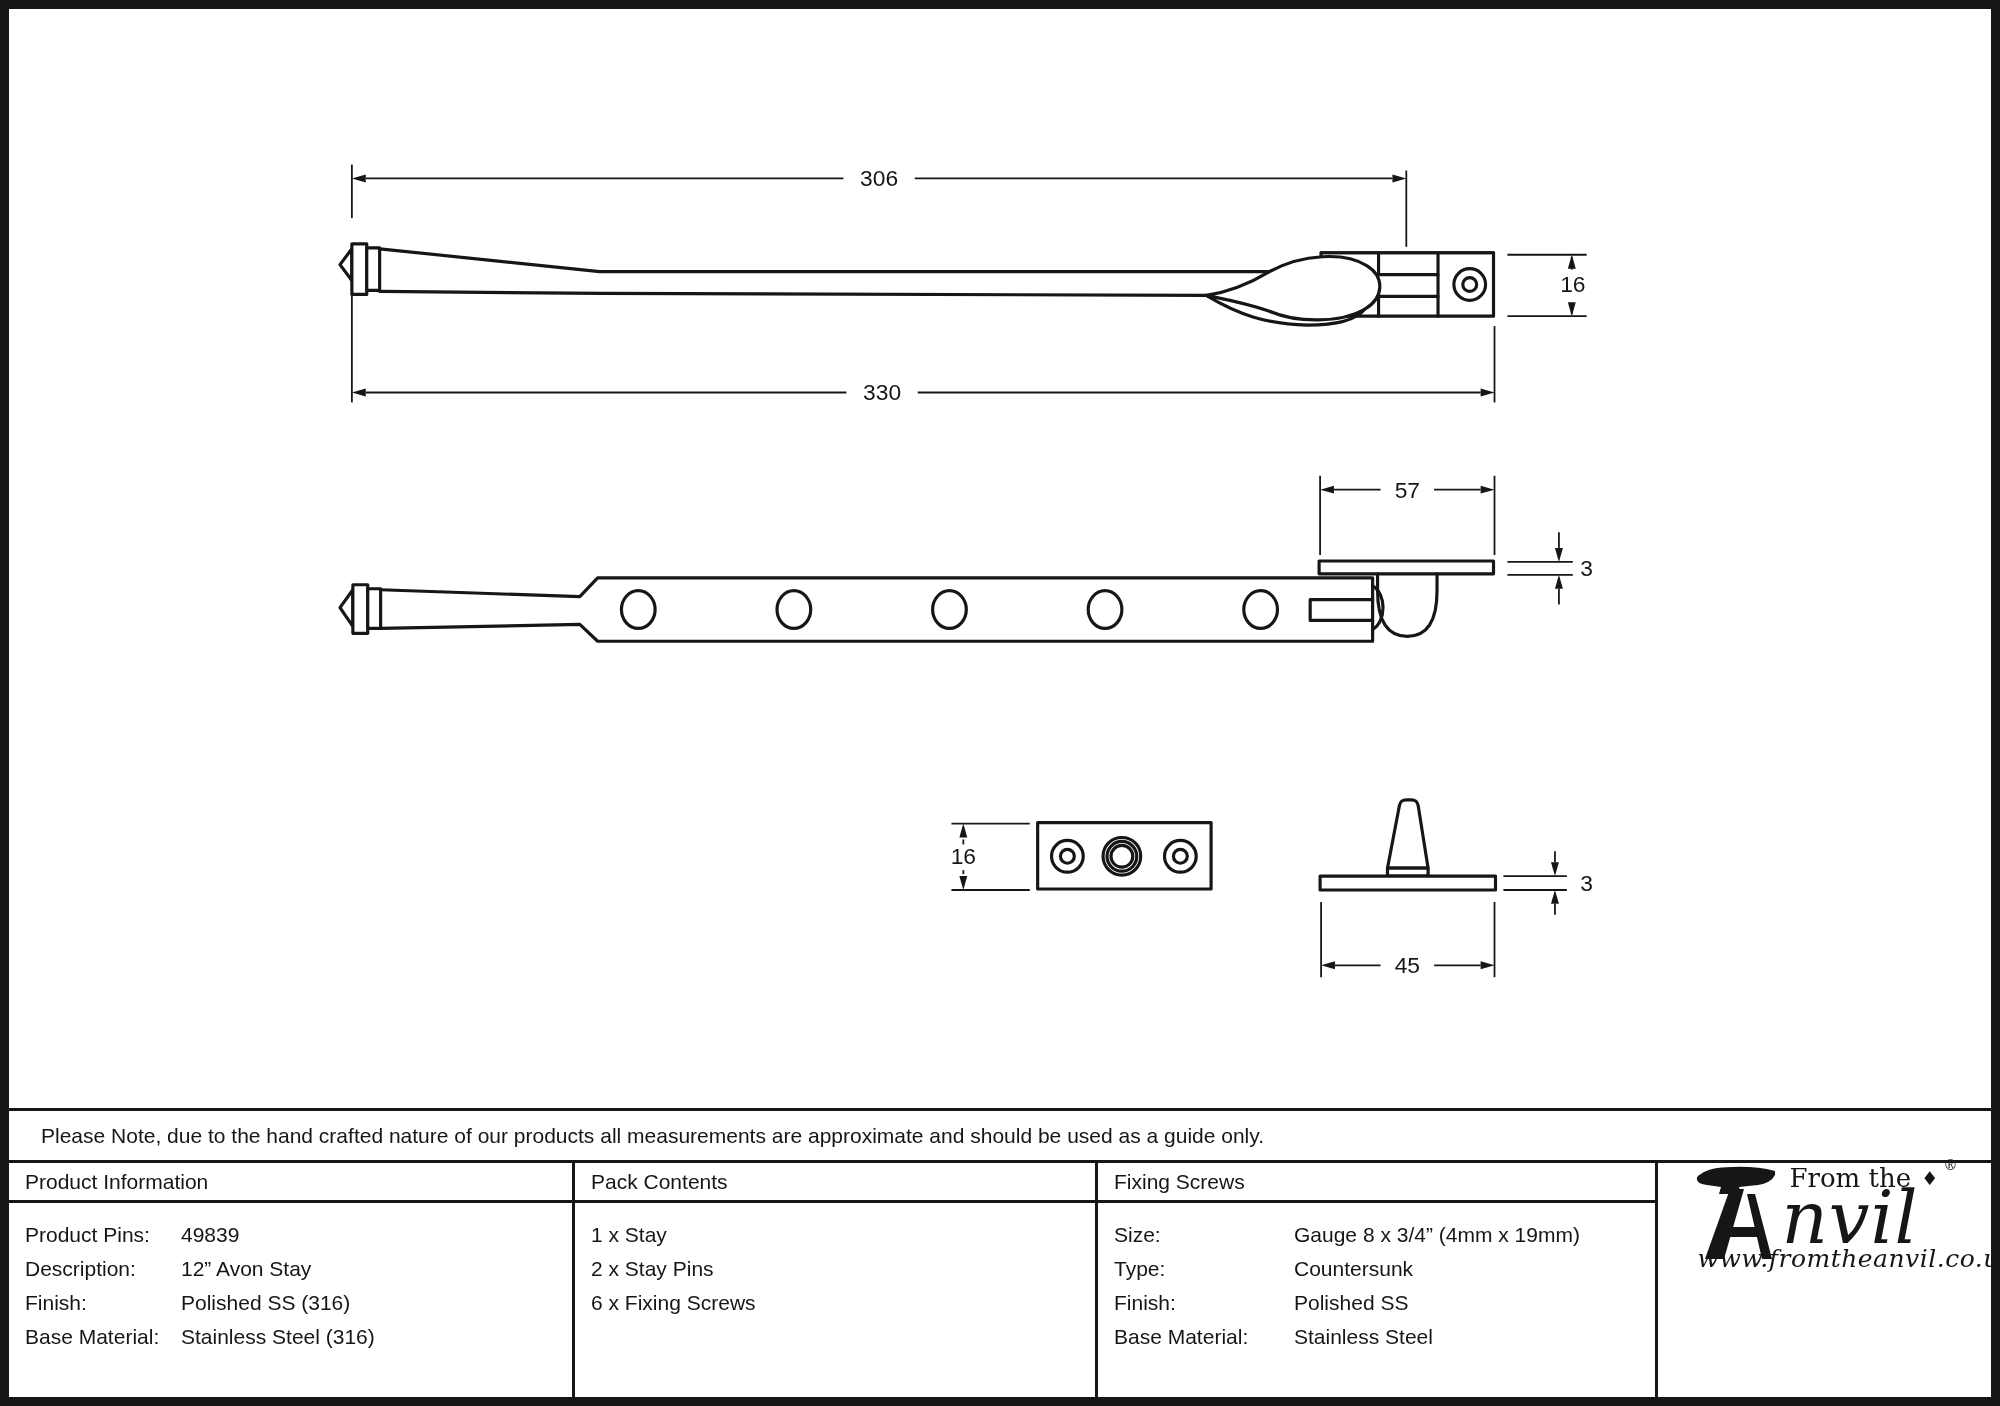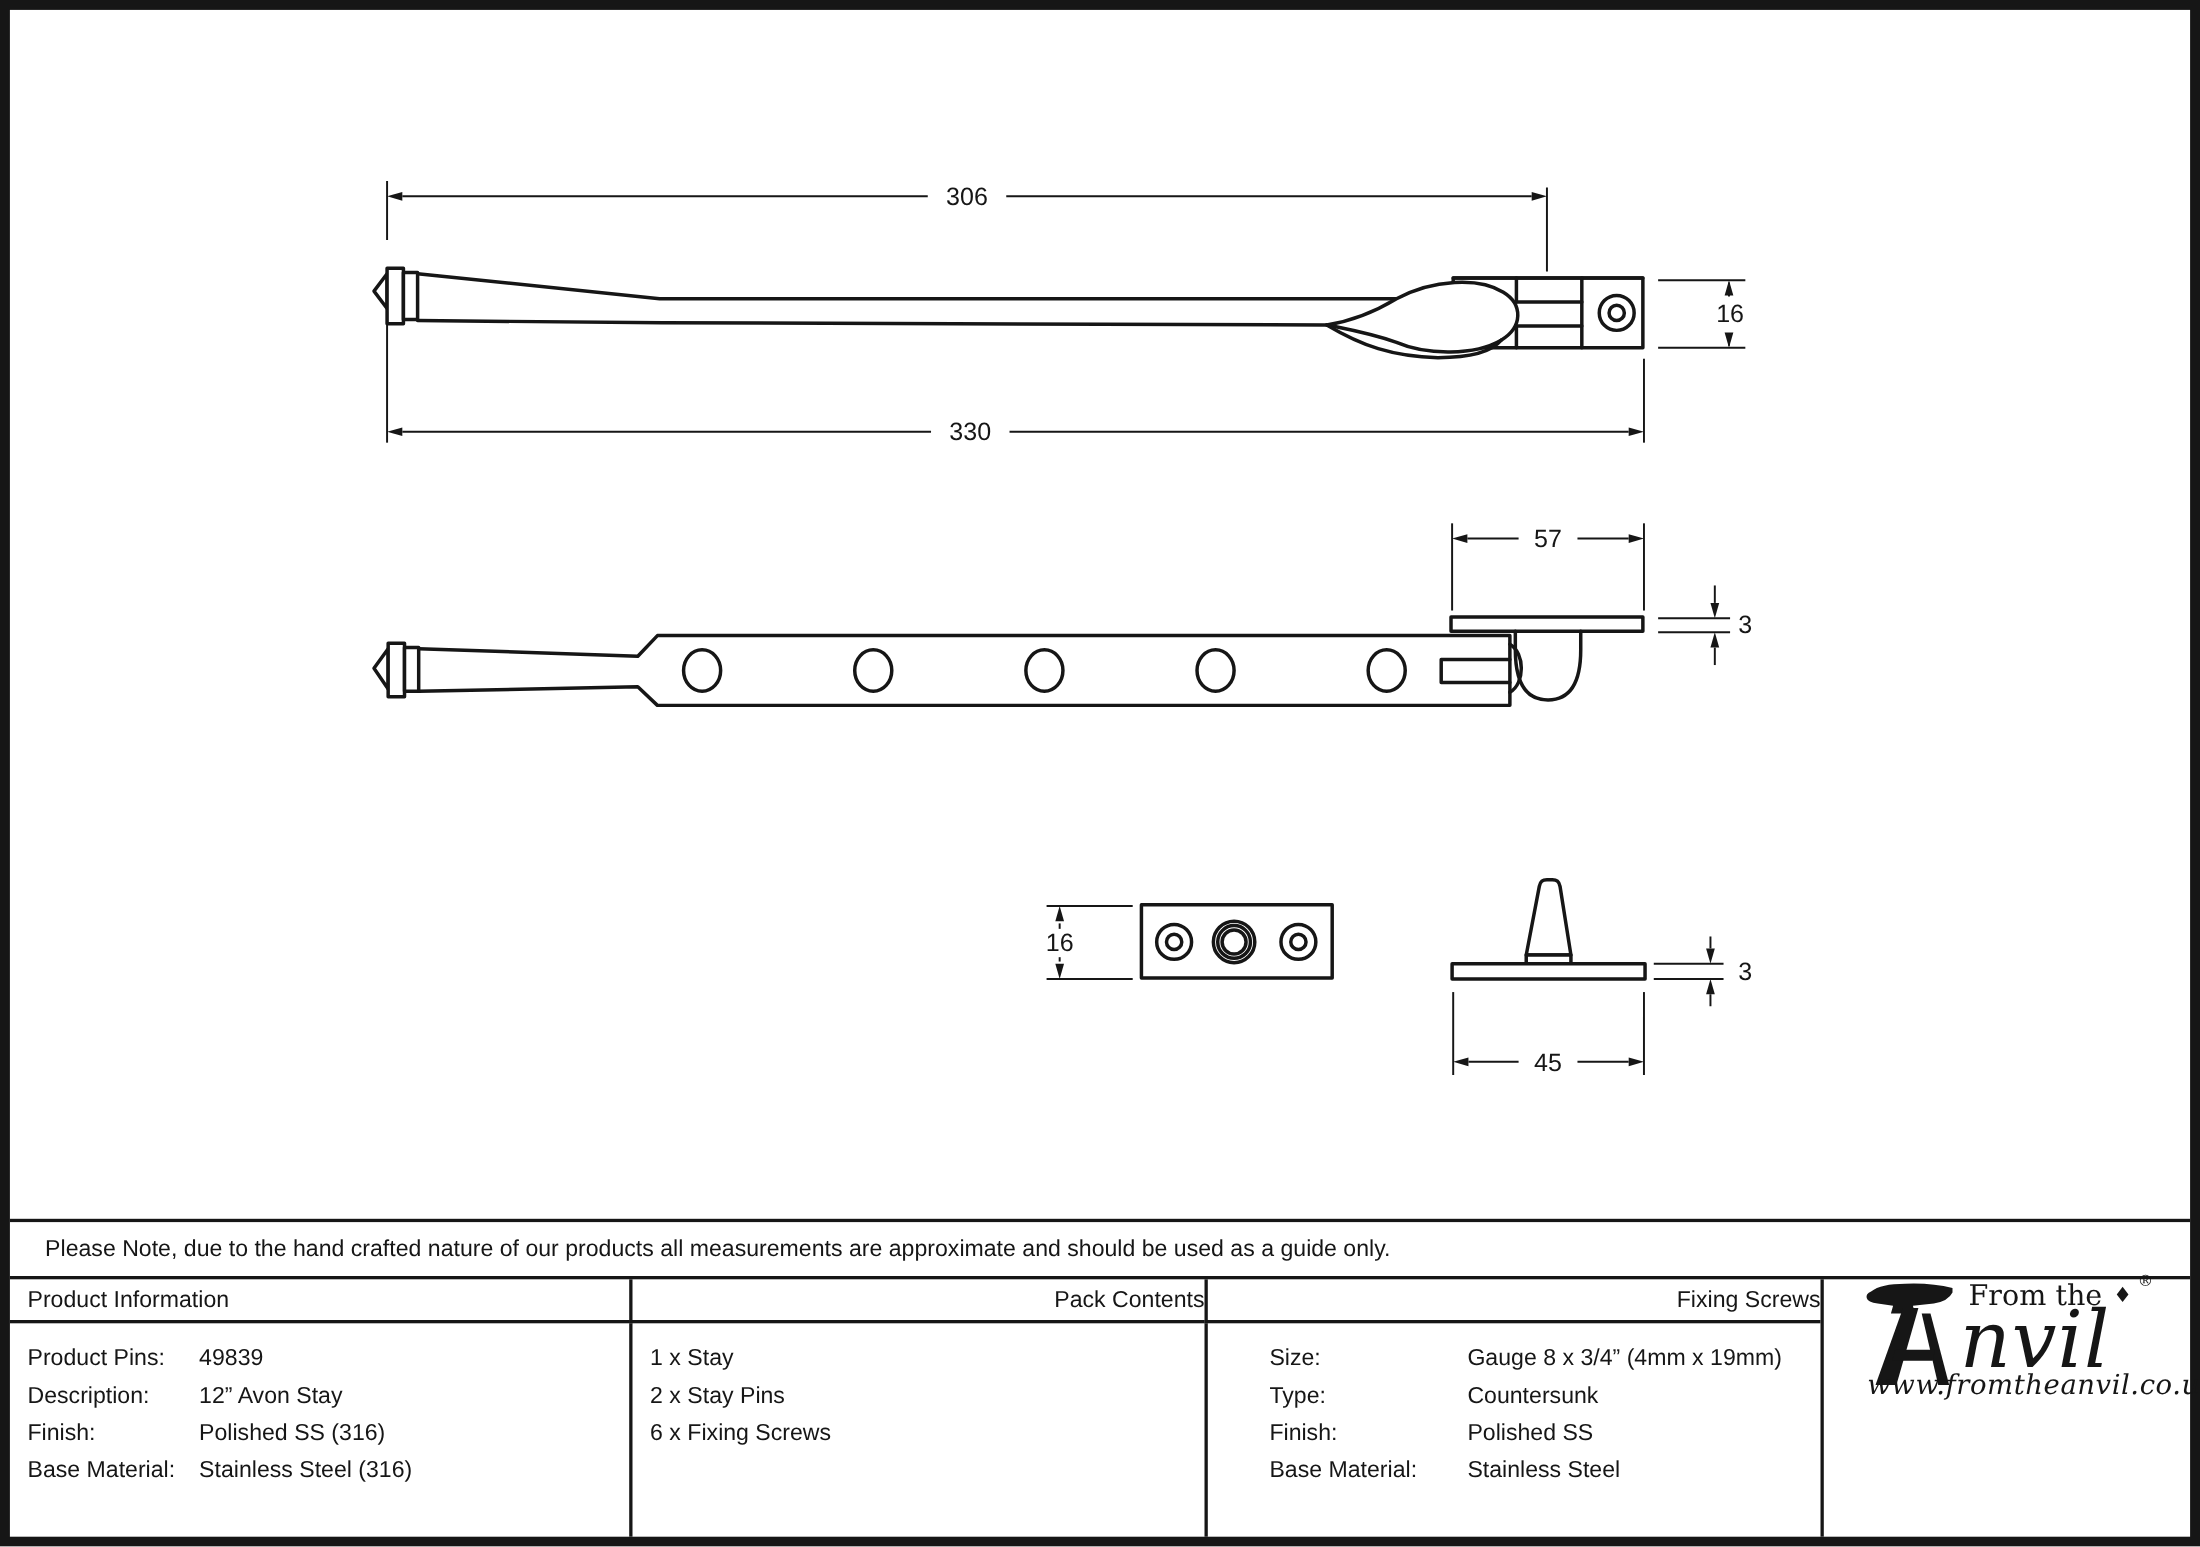--- a/index.html
+++ b/index.html
@@ -32,25 +32,25 @@
     grid-template-rows:40px 1fr;
     border-top:3px solid #161616;
     box-sizing:border-box;
   }
   .hcell{
     box-sizing:border-box;border-bottom:3px solid #161616;
     display:flex;align-items:center;padding-left:16px;
     font-size:21px;
   }
   .bcell{box-sizing:border-box;padding:15px 0 0 16px;font-size:21px;}
-  .colsep{border-left:3px solid #161616;justify-content:flex-end;}
+  .colsep{border-left:3px solid #161616;}
   .datarow{display:flex;height:34px;line-height:34px;}
   .datarow .lbl{flex:0 0 auto;}
   .pi .lbl{width:156px;}
-  .fs .lbl{width:180px;margin-left:40px;}
+  .fs .lbl{width:180px;}
   .listrow{height:34px;line-height:34px;}
   .logo-cell{
     grid-column:4;grid-row:1 / span 2;
     border-left:3px solid #161616;
     display:flex;align-items:flex-start;justify-content:center;
   }
   .logo{position:relative;width:258px;height:108px;}
   .logo .aglyph{position:absolute;left:0;top:2px;}
   .logo .fromthe{
     position:absolute;left:94px;top:0;

